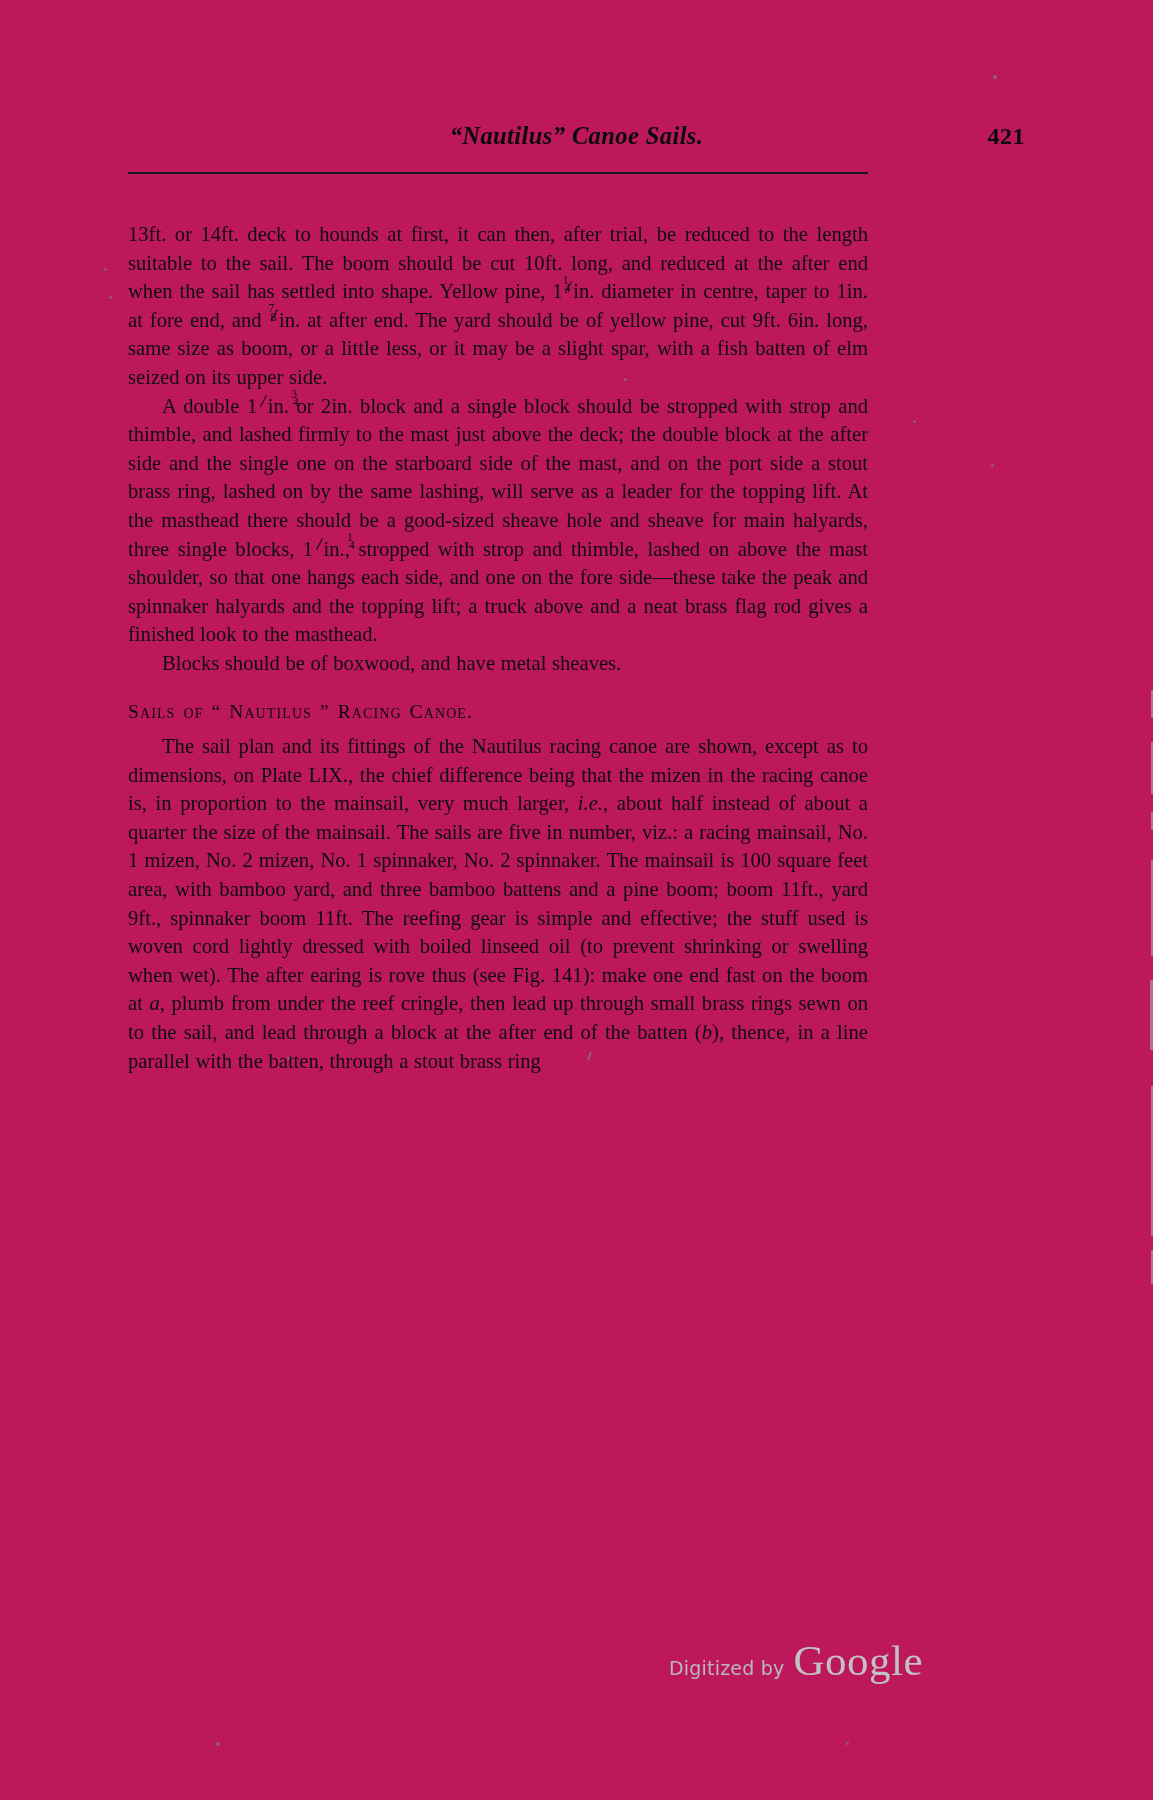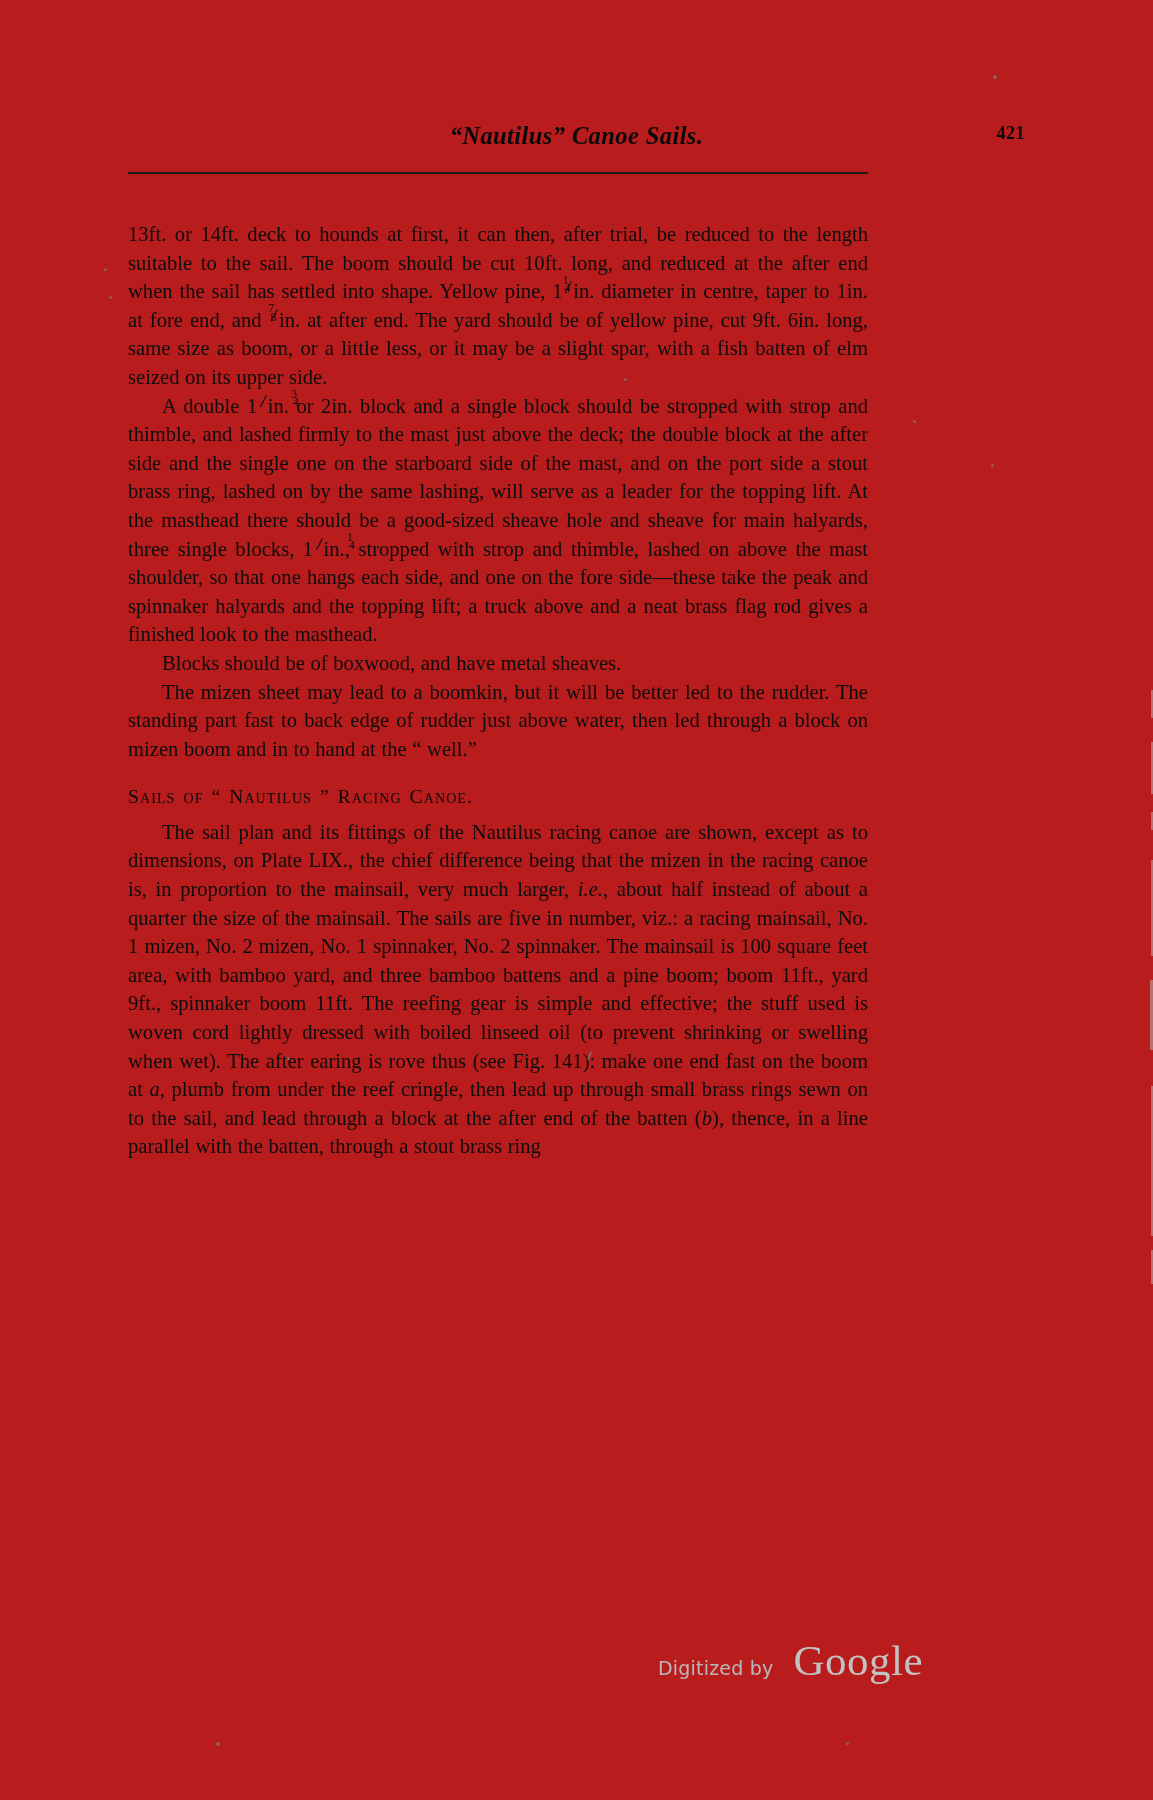--- a/index.html
+++ b/index.html
@@ -12,21 +12,21 @@
     height: 1800px;
     position: relative;
     overflow: hidden;
     font-family: "Liberation Serif", "DejaVu Serif", serif;
     color: #111111;
   }
 
   .page {
     position: absolute;
     inset: 0;
-    background: #b91c1c;
+    background: #be185d;
   }
 
   
   .running-head {
     position: absolute;
     left: 128px;
     right: 128px;
     top: 122px;
     height: 34px;
   }
@@ -40,21 +40,21 @@
     font-size: 24.5px;
     letter-spacing: 0.4px;
     white-space: nowrap;
     color: #0a0a0a;
   }
   .head-folio {
     position: absolute;
     right: 0;
     top: 1px;
     font-weight: bold;
-    font-size: 18px;
+    font-size: 24px;
     letter-spacing: 0.5px;
     color: #0a0a0a;
   }
   .head-rule {
     position: absolute;
     left: 128px;
     top: 172px;
     width: 740px;
     height: 2px;
     background: #1a1a1a;
@@ -139,21 +139,21 @@
     opacity: 0.55;
   }
 
   
   .watermark {
     position: absolute;
     right: 230px;
     bottom: 118px;
     display: flex;
     align-items: baseline;
-    gap: 20px;
+    gap: 9px;
     user-select: none;
   }
   .wm-text {
     font-family: "DejaVu Sans", sans-serif;
     font-size: 19px;
     color: #b9b9b9;
     letter-spacing: 0.2px;
   }
   .wm-logo {
     font-family: "Liberation Serif", serif;
@@ -172,21 +172,20 @@
     <div class="head-title">“Nautilus” Canoe Sails.</div>
     <div class="head-folio">421</div>
   </div>
   <div class="head-rule"></div>
 
   <div class="column">
     <div id="before-heading">
         <p class="">13ft. or 14ft. deck to hounds at first, it can then, after trial, be reduced to the length suitable to the sail.  The boom should be cut 10ft. long, and reduced at the after end when the sail has settled into shape.  Yellow pine, 1<span class="frac"><span class="num">1</span><span class="bar"></span><span class="den">4</span></span>in. diameter in centre, taper to 1in. at fore end, and <span class="frac"><span class="num">7</span><span class="bar"></span><span class="den">8</span></span>in. at after end.  The yard should be of yellow pine, cut 9ft. 6in. long, same size as boom, or a little less, or it may be a slight spar, with a fish batten of elm seized on its upper side.</p>
         <p class="indent">A double 1<span class="frac"><span class="num">3</span><span class="bar"></span><span class="den">4</span></span>in. or 2in. block and a single block should be stropped with strop and thimble, and lashed firmly to the mast just above the deck; the double block at the after side and the single one on the starboard side of the mast, and on the port side a stout brass ring, lashed on by the same lashing, will serve as a leader for the topping lift.  At the masthead there should be a good-sized sheave hole and sheave for main halyards, three single blocks, 1<span class="frac"><span class="num">1</span><span class="bar"></span><span class="den">4</span></span>in., stropped with strop and thimble, lashed on above the mast shoulder, so that one hangs each side, and one on the fore side—these take the peak and spinnaker halyards and the topping lift; a truck above and a neat brass flag rod gives a finished look to the masthead.</p>
         <p class="indent">Blocks should be of boxwood, and have metal sheaves.</p>
-        <p class="indent">The mizen sheet may lead to a boomkin, but it will be better led to the rudder.  The standing part fast to back edge of rudder just above water, then led through a block on mizen boom and in to hand at the “ well.”</p>
       </div>
     <div class="section-head">Sails of “ Nautilus ” Racing Canoe.</div>
     <div id="after-heading">
         <p class="indent">The sail plan and its fittings of the Nautilus racing canoe are shown, except as to dimensions, on Plate LIX., the chief difference being that the mizen in the racing canoe is, in proportion to the mainsail, very much larger, <i>i.e.</i>, about half instead of about a quarter the size of the mainsail.  The sails are five in number, viz.: a racing mainsail, No. 1 mizen, No. 2 mizen, No. 1 spinnaker, No. 2 spinnaker.  The mainsail is 100 square feet area, with bamboo yard, and three bamboo battens and a pine boom; boom 11ft., yard 9ft., spinnaker boom 11ft.  The reefing gear is simple and effective; the stuff used is woven cord lightly dressed with boiled linseed oil (to prevent shrinking or swelling when wet).  The after earing is rove thus (see Fig. 141): make one end fast on the boom at <i>a</i>, plumb from under the reef cringle, then lead up through small brass rings sewn on to the sail, and lead through a block at the after end of the batten (<i>b</i>), thence, in a line parallel with the batten, through a stout brass ring</p>
       </div>
   </div>
 
   <span class="speck" style="left:104px; top:268px; width:3px; height:3px;"></span>
   <span class="speck" style="left:109px; top:296px; width:3px; height:3px;"></span>
   <span class="speck" style="left:624px; top:378px; width:3px; height:3px;"></span>

